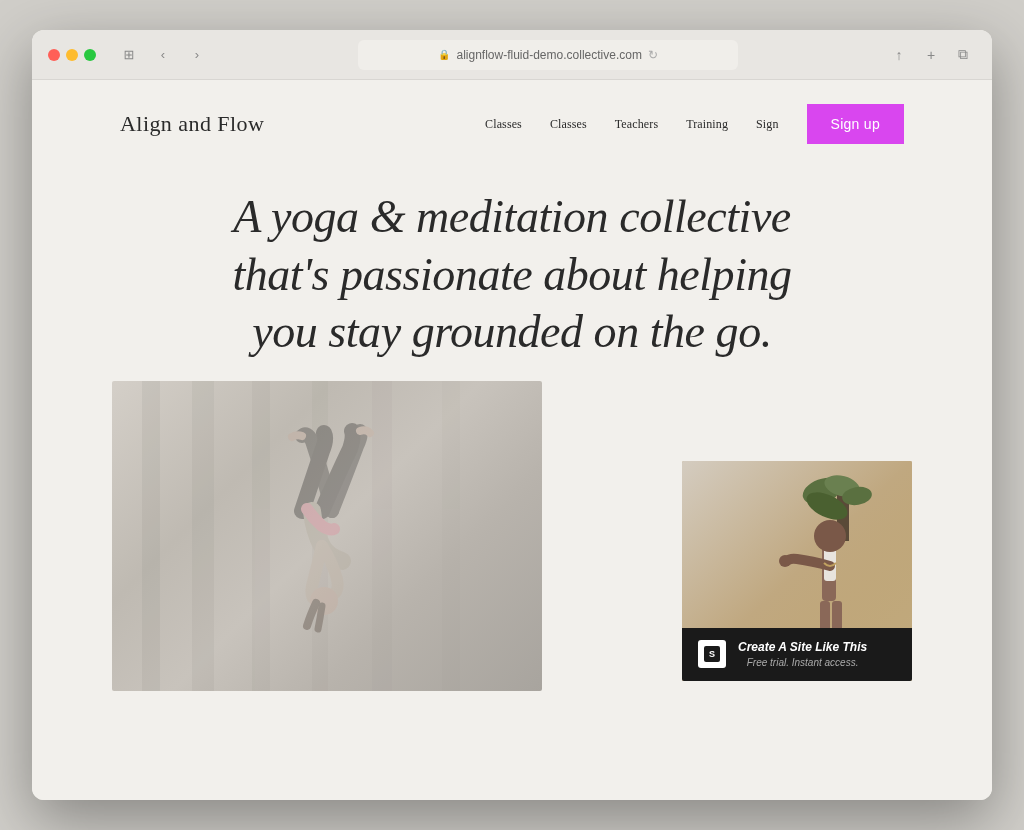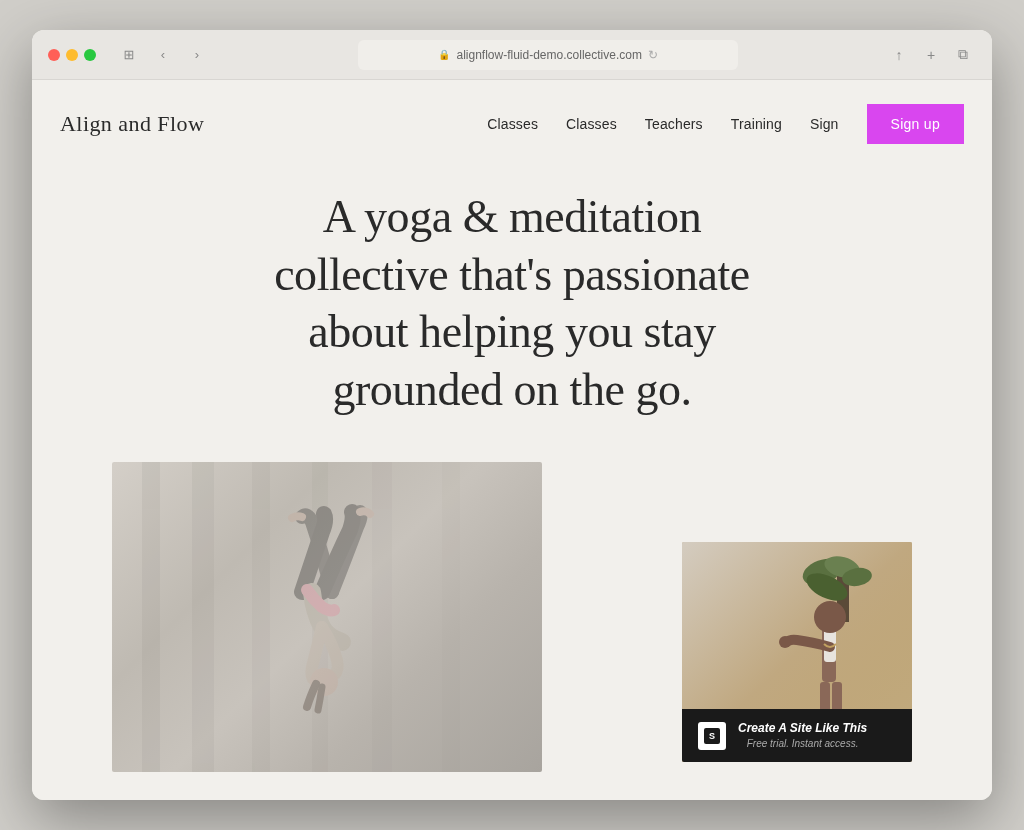--- a/index.html
+++ b/index.html
@@ -116,44 +116,45 @@
       overflow: hidden;
       display: flex;
       flex-direction: column;
     }
 
     
     .nav {
       display: flex;
       align-items: center;
       justify-content: space-between;
-      padding: 24px 28px;
+      padding: 24px 88px;
       background: #f2f0ec;
     }
 
     .nav-logo {
       font-size: 22px;
       font-weight: 300;
       color: #2a2a2a;
       letter-spacing: 0.02em;
       font-family: Georgia, 'Times New Roman', serif;
     }
 
     .nav-links {
       display: flex;
       align-items: center;
       gap: 28px;
     }
 
     .nav-link {
-      font-size: 14px;
+      font-size: 12px;
       color: #2a2a2a;
       text-decoration: none;
       font-weight: 400;
       letter-spacing: 0.01em;
+      font-family: Liberation Serif, serif;
     }
 
     .nav-cta {
       background: #d946ef;
       color: #fff;
       padding: 12px 24px;
       font-size: 14px;
       font-weight: 500;
       border: none;
       cursor: pointer;
@@ -162,22 +163,23 @@
 
     
     .hero {
       padding: 20px 60px 40px;
       display: flex;
       flex-direction: column;
     }
 
     .hero-text {
       max-width: 560px;
-      margin: 0 auto 44px;
+      margin: 0 auto 20px;
       text-align: center;
+      font-style: italic;
     }
 
     .hero-heading {
       font-family: Georgia, 'Times New Roman', serif;
       font-size: 46px;
       font-weight: 400;
       color: #2a2a2a;
       line-height: 1.25;
       letter-spacing: -0.01em;
     }

